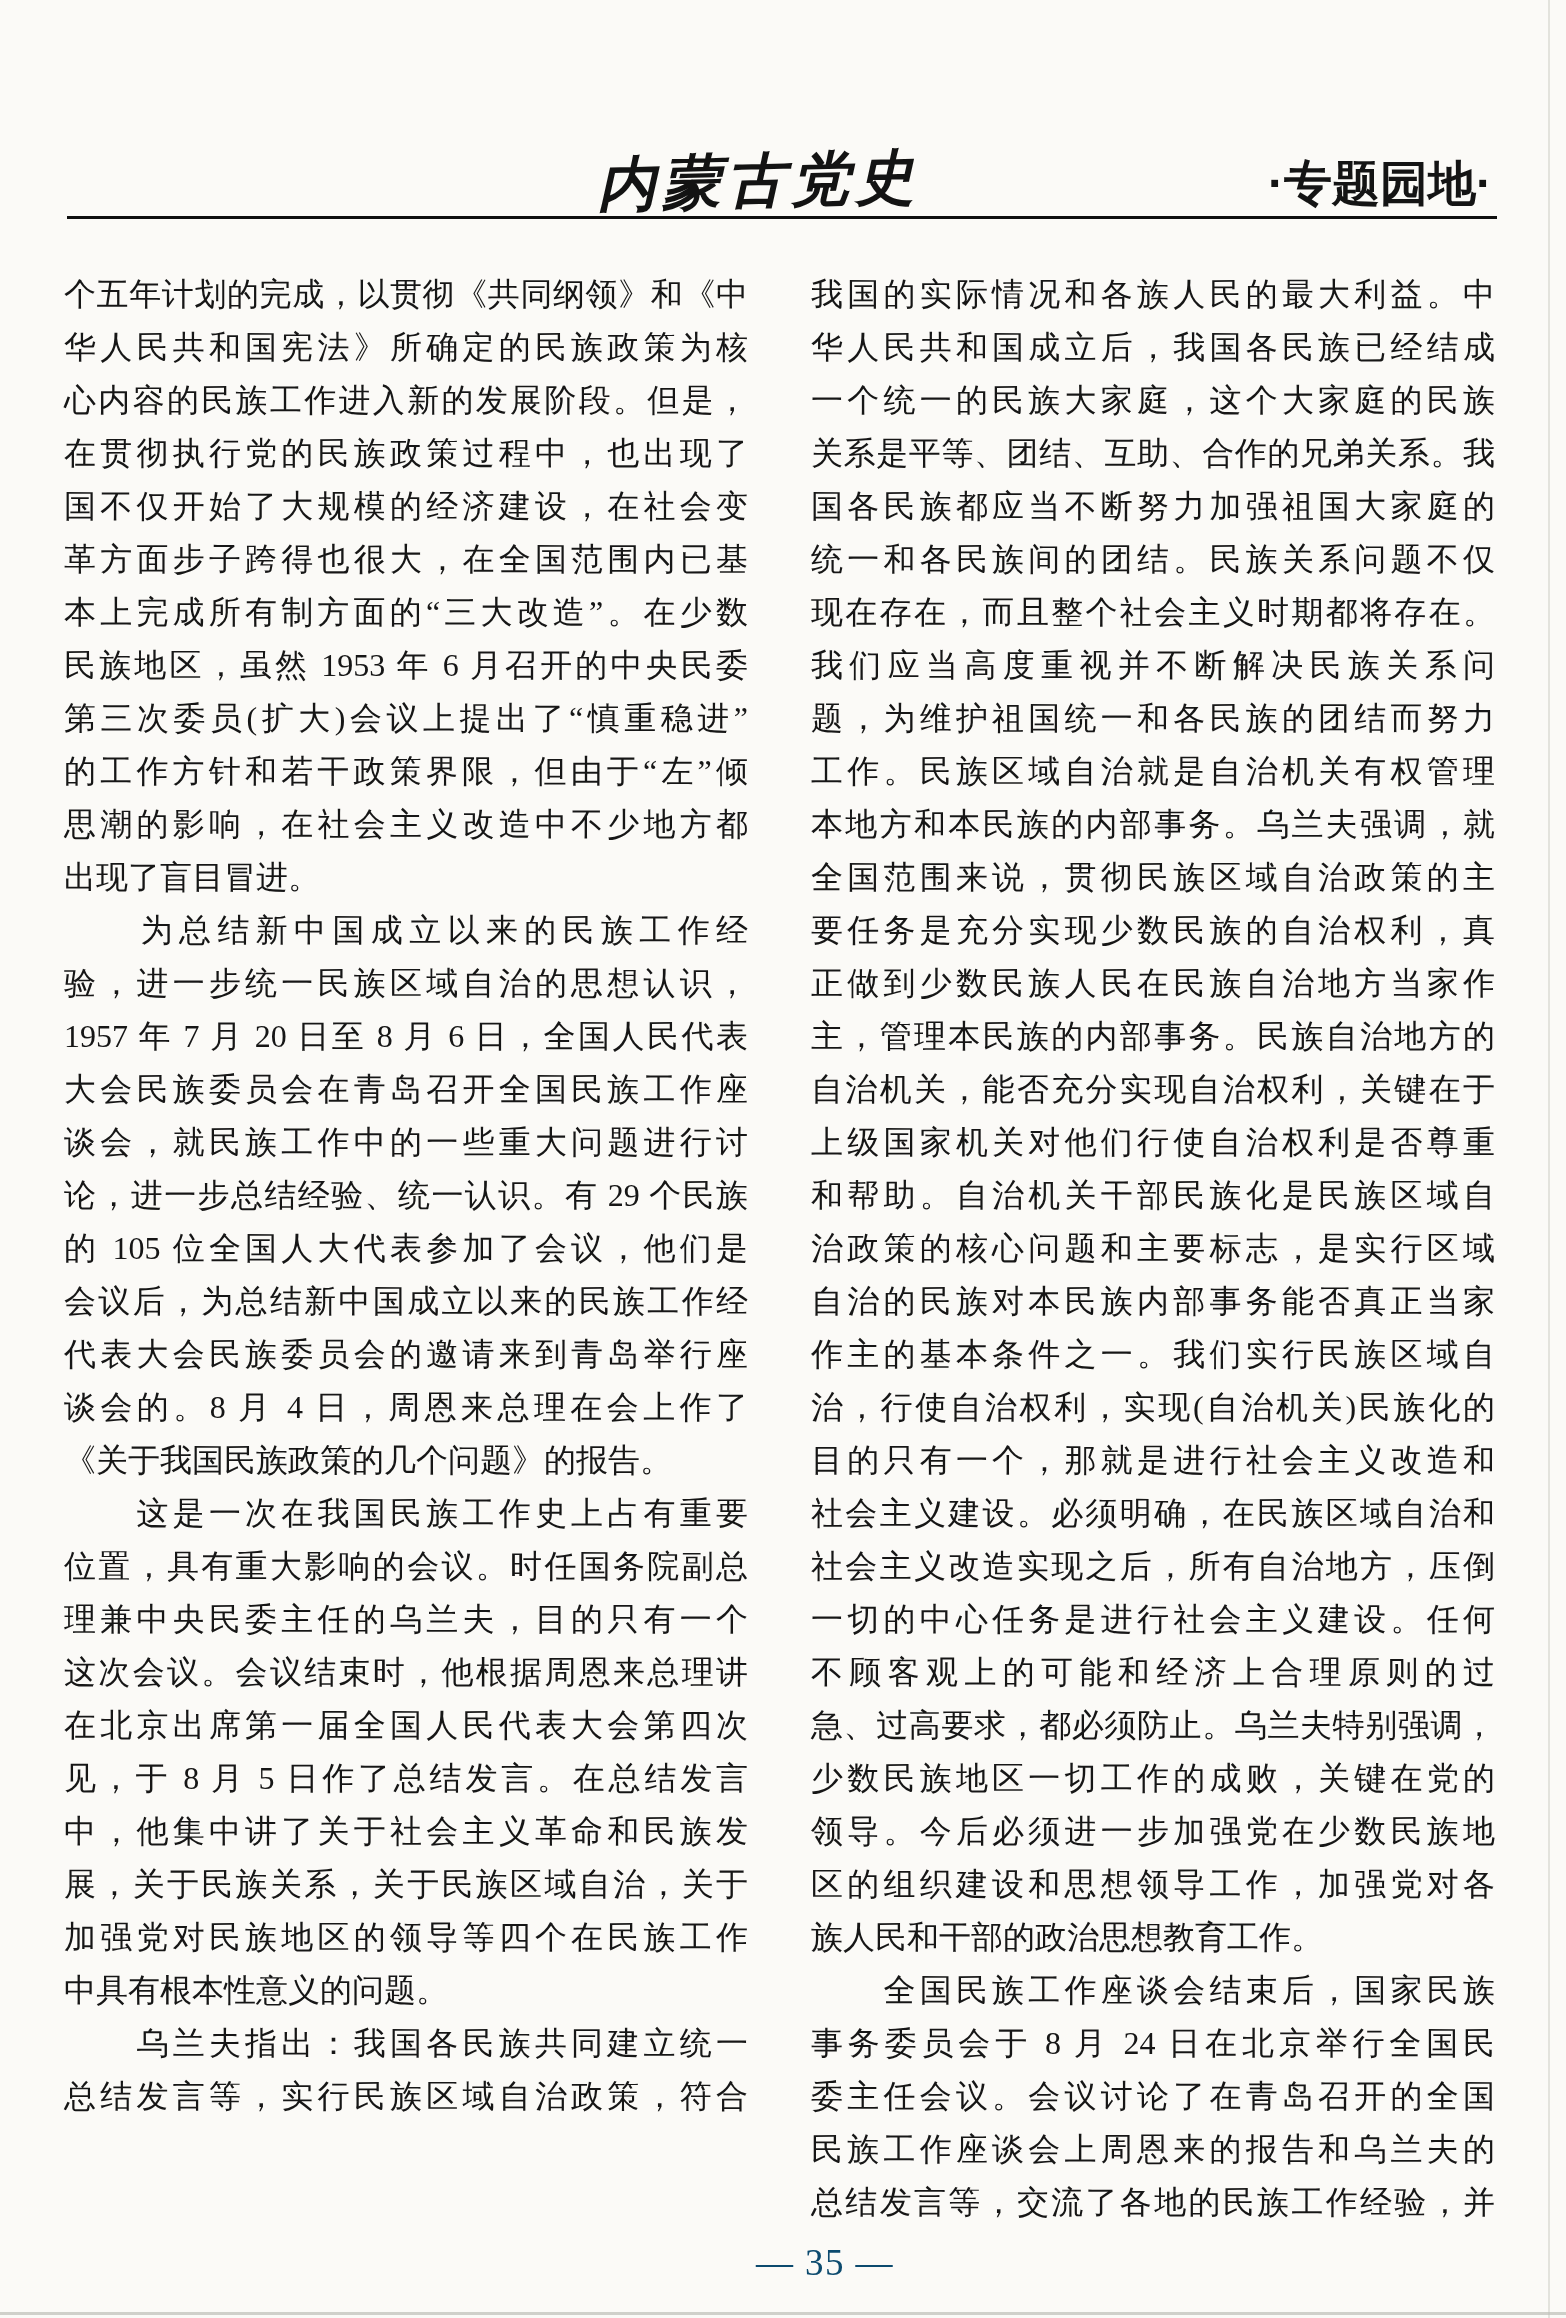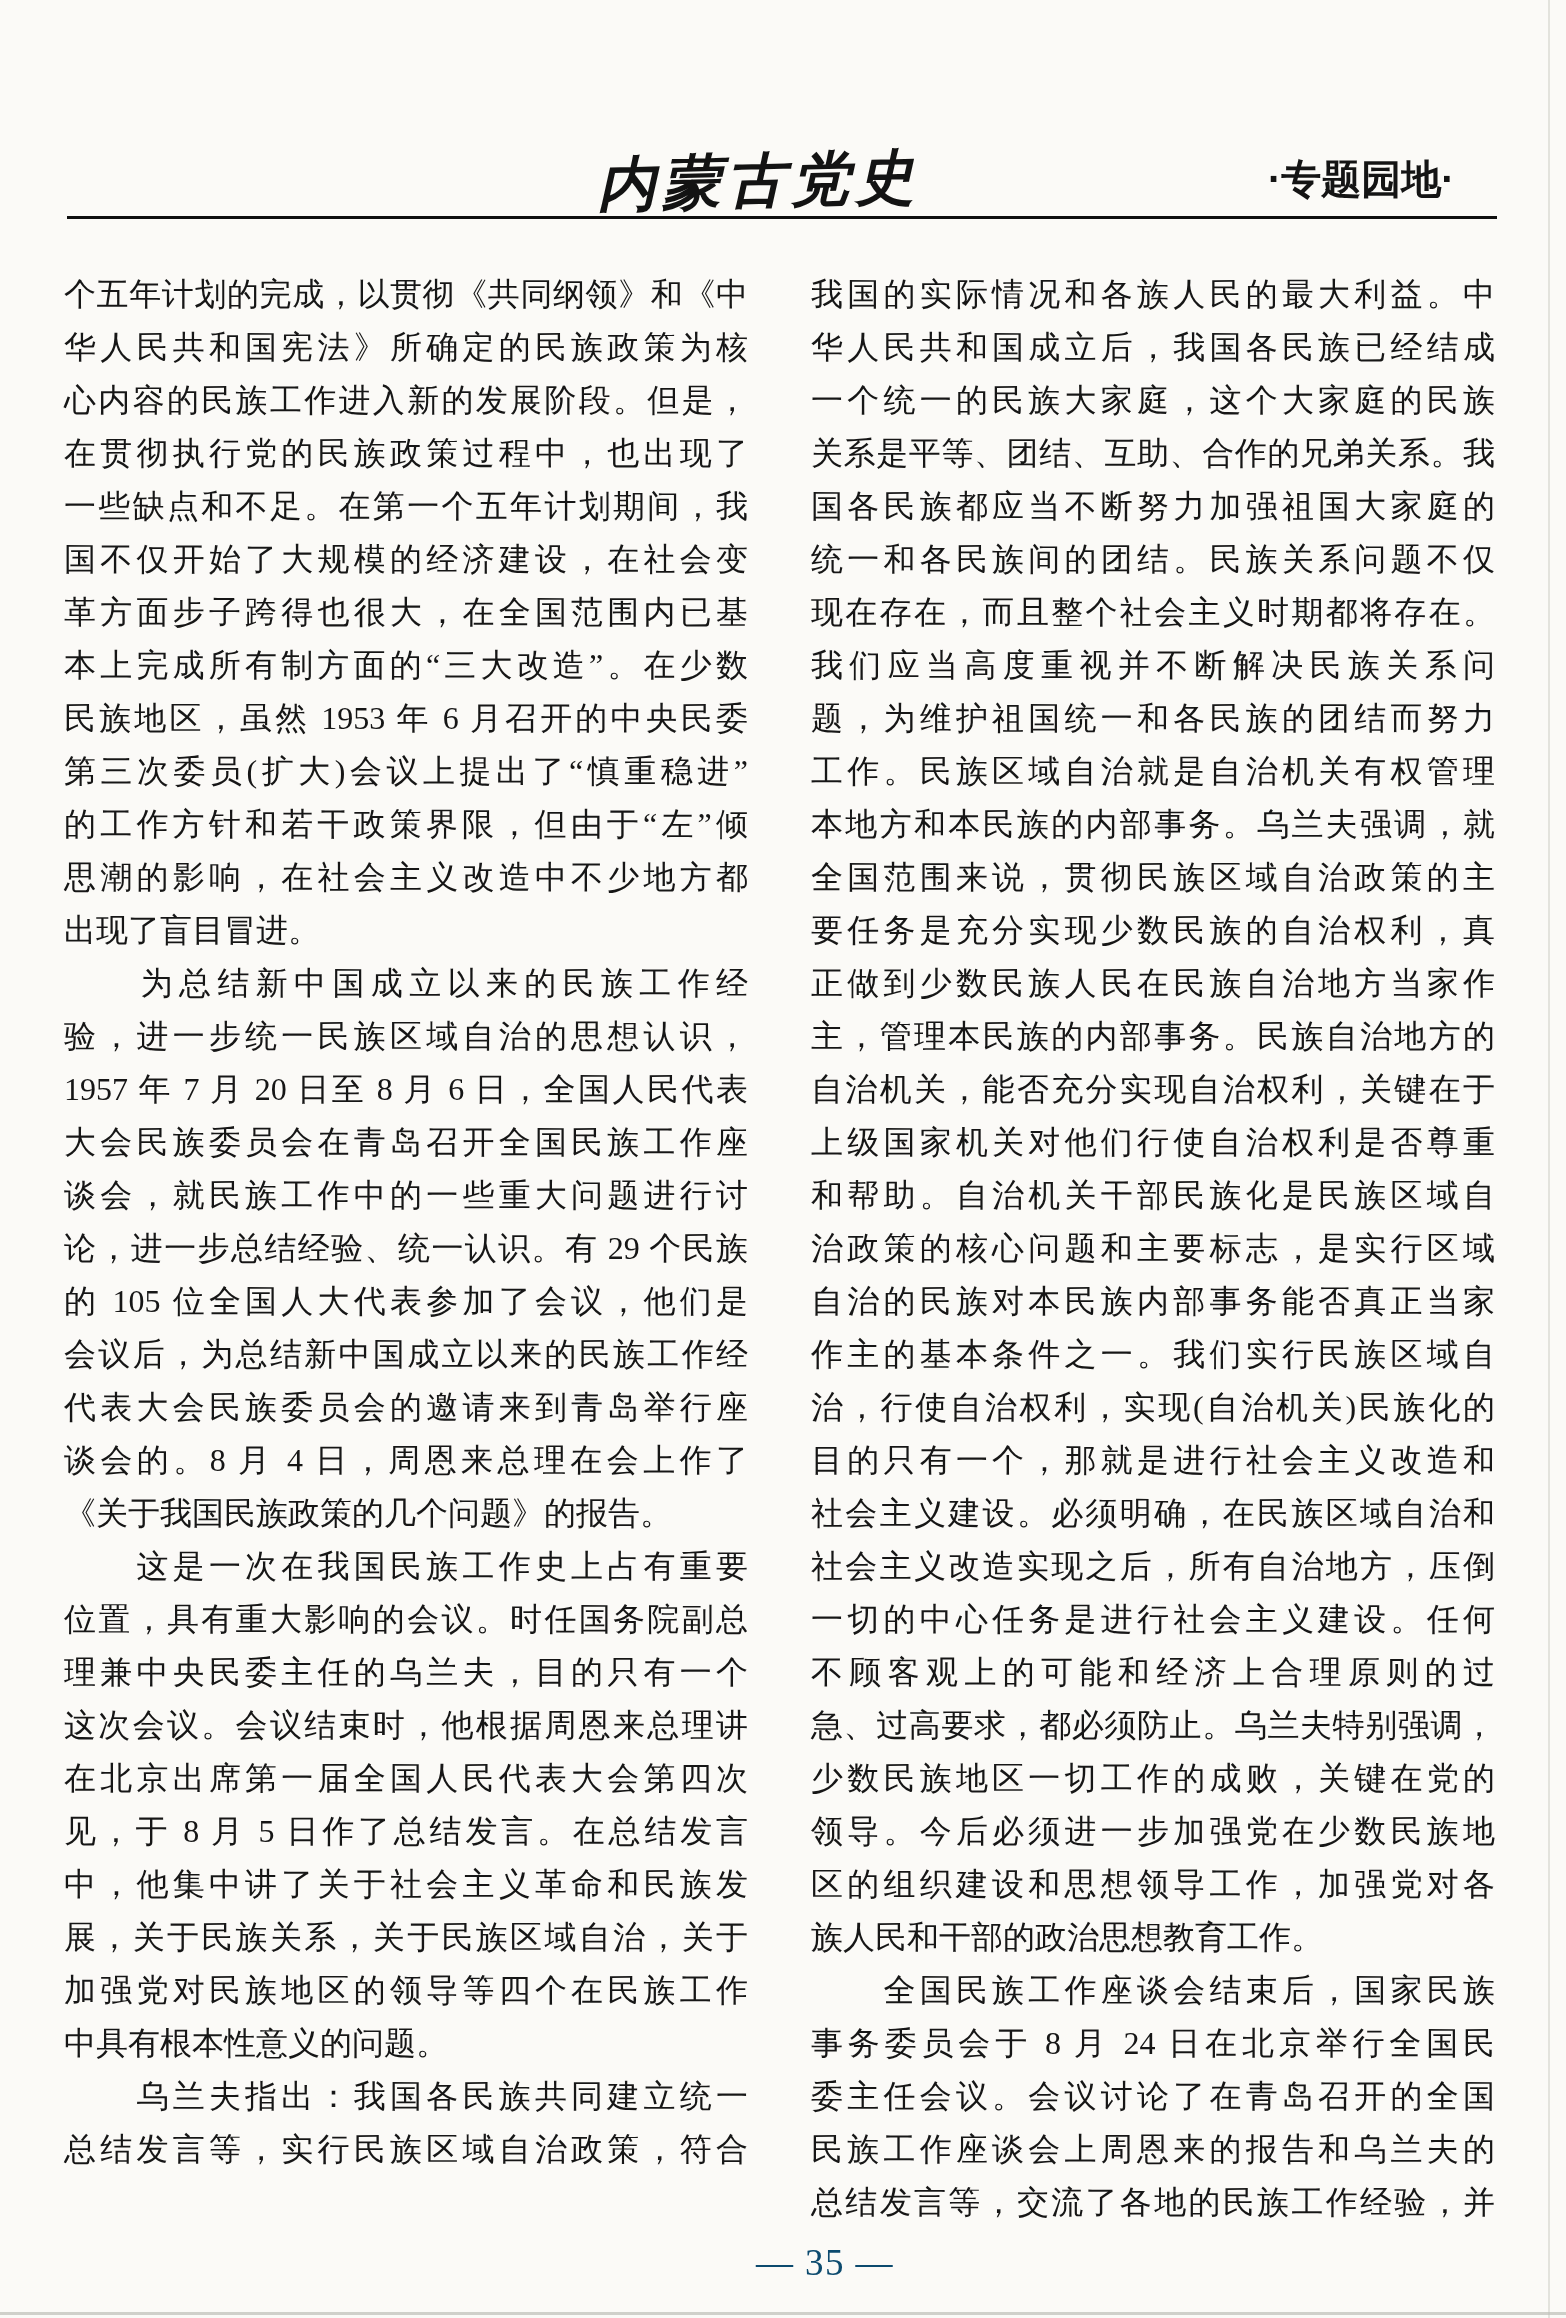--- a/index.html
+++ b/index.html
@@ -15,21 +15,21 @@
     position:absolute;left:597px;top:142px;
     font-family:"DejaVu Serif","Liberation Serif",serif;
     font-size:59px;font-weight:bold;font-style:italic;
     letter-spacing:5.5px;color:#131313;
     transform:rotate(-1.5deg);
     white-space:nowrap;
   }
   .section-label{
     position:absolute;left:1268px;top:152px;
     font-family:"Liberation Sans","DejaVu Sans",sans-serif;
-    font-size:40px;font-weight:700;color:#141414;
+    font-size:48px;font-weight:700;color:#141414;
     white-space:nowrap;
   }
   .header-rule{
     position:absolute;left:67px;top:216px;width:1430px;height:3.4px;
     background:#0f0f0f;
   }
   
   .column{position:absolute;top:268px;width:684px;}
   .column.left{left:64px;}
   .column.right{left:811px;}
@@ -66,21 +66,20 @@
   <div class="section-label">·专题园地·</div>
 
   <div class="header-rule"></div>
 
   <div class="column left">
       <div class="paragraph">
         <div class="line">个五年计划的完成，以贯彻《共同纲领》和《中</div>
         <div class="line">华人民共和国宪法》所确定的民族政策为核</div>
         <div class="line">心内容的民族工作进入新的发展阶段。但是，</div>
         <div class="line">在贯彻执行党的民族政策过程中，也出现了</div>
-        <div class="line">一些缺点和不足。在第一个五年计划期间，我</div>
         <div class="line">国不仅开始了大规模的经济建设，在社会变</div>
         <div class="line">革方面步子跨得也很大，在全国范围内已基</div>
         <div class="line">本上完成所有制方面的“三大改造”。在少数</div>
         <div class="line">民族地区，虽然 1953 年 6 月召开的中央民委</div>
         <div class="line">第三次委员(扩大)会议上提出了“慎重稳进”</div>
         <div class="line">的工作方针和若干政策界限，但由于“左”倾</div>
         <div class="line">思潮的影响，在社会主义改造中不少地方都</div>
         <div class="line para-end">出现了盲目冒进。</div>
       </div>
       <div class="paragraph">

